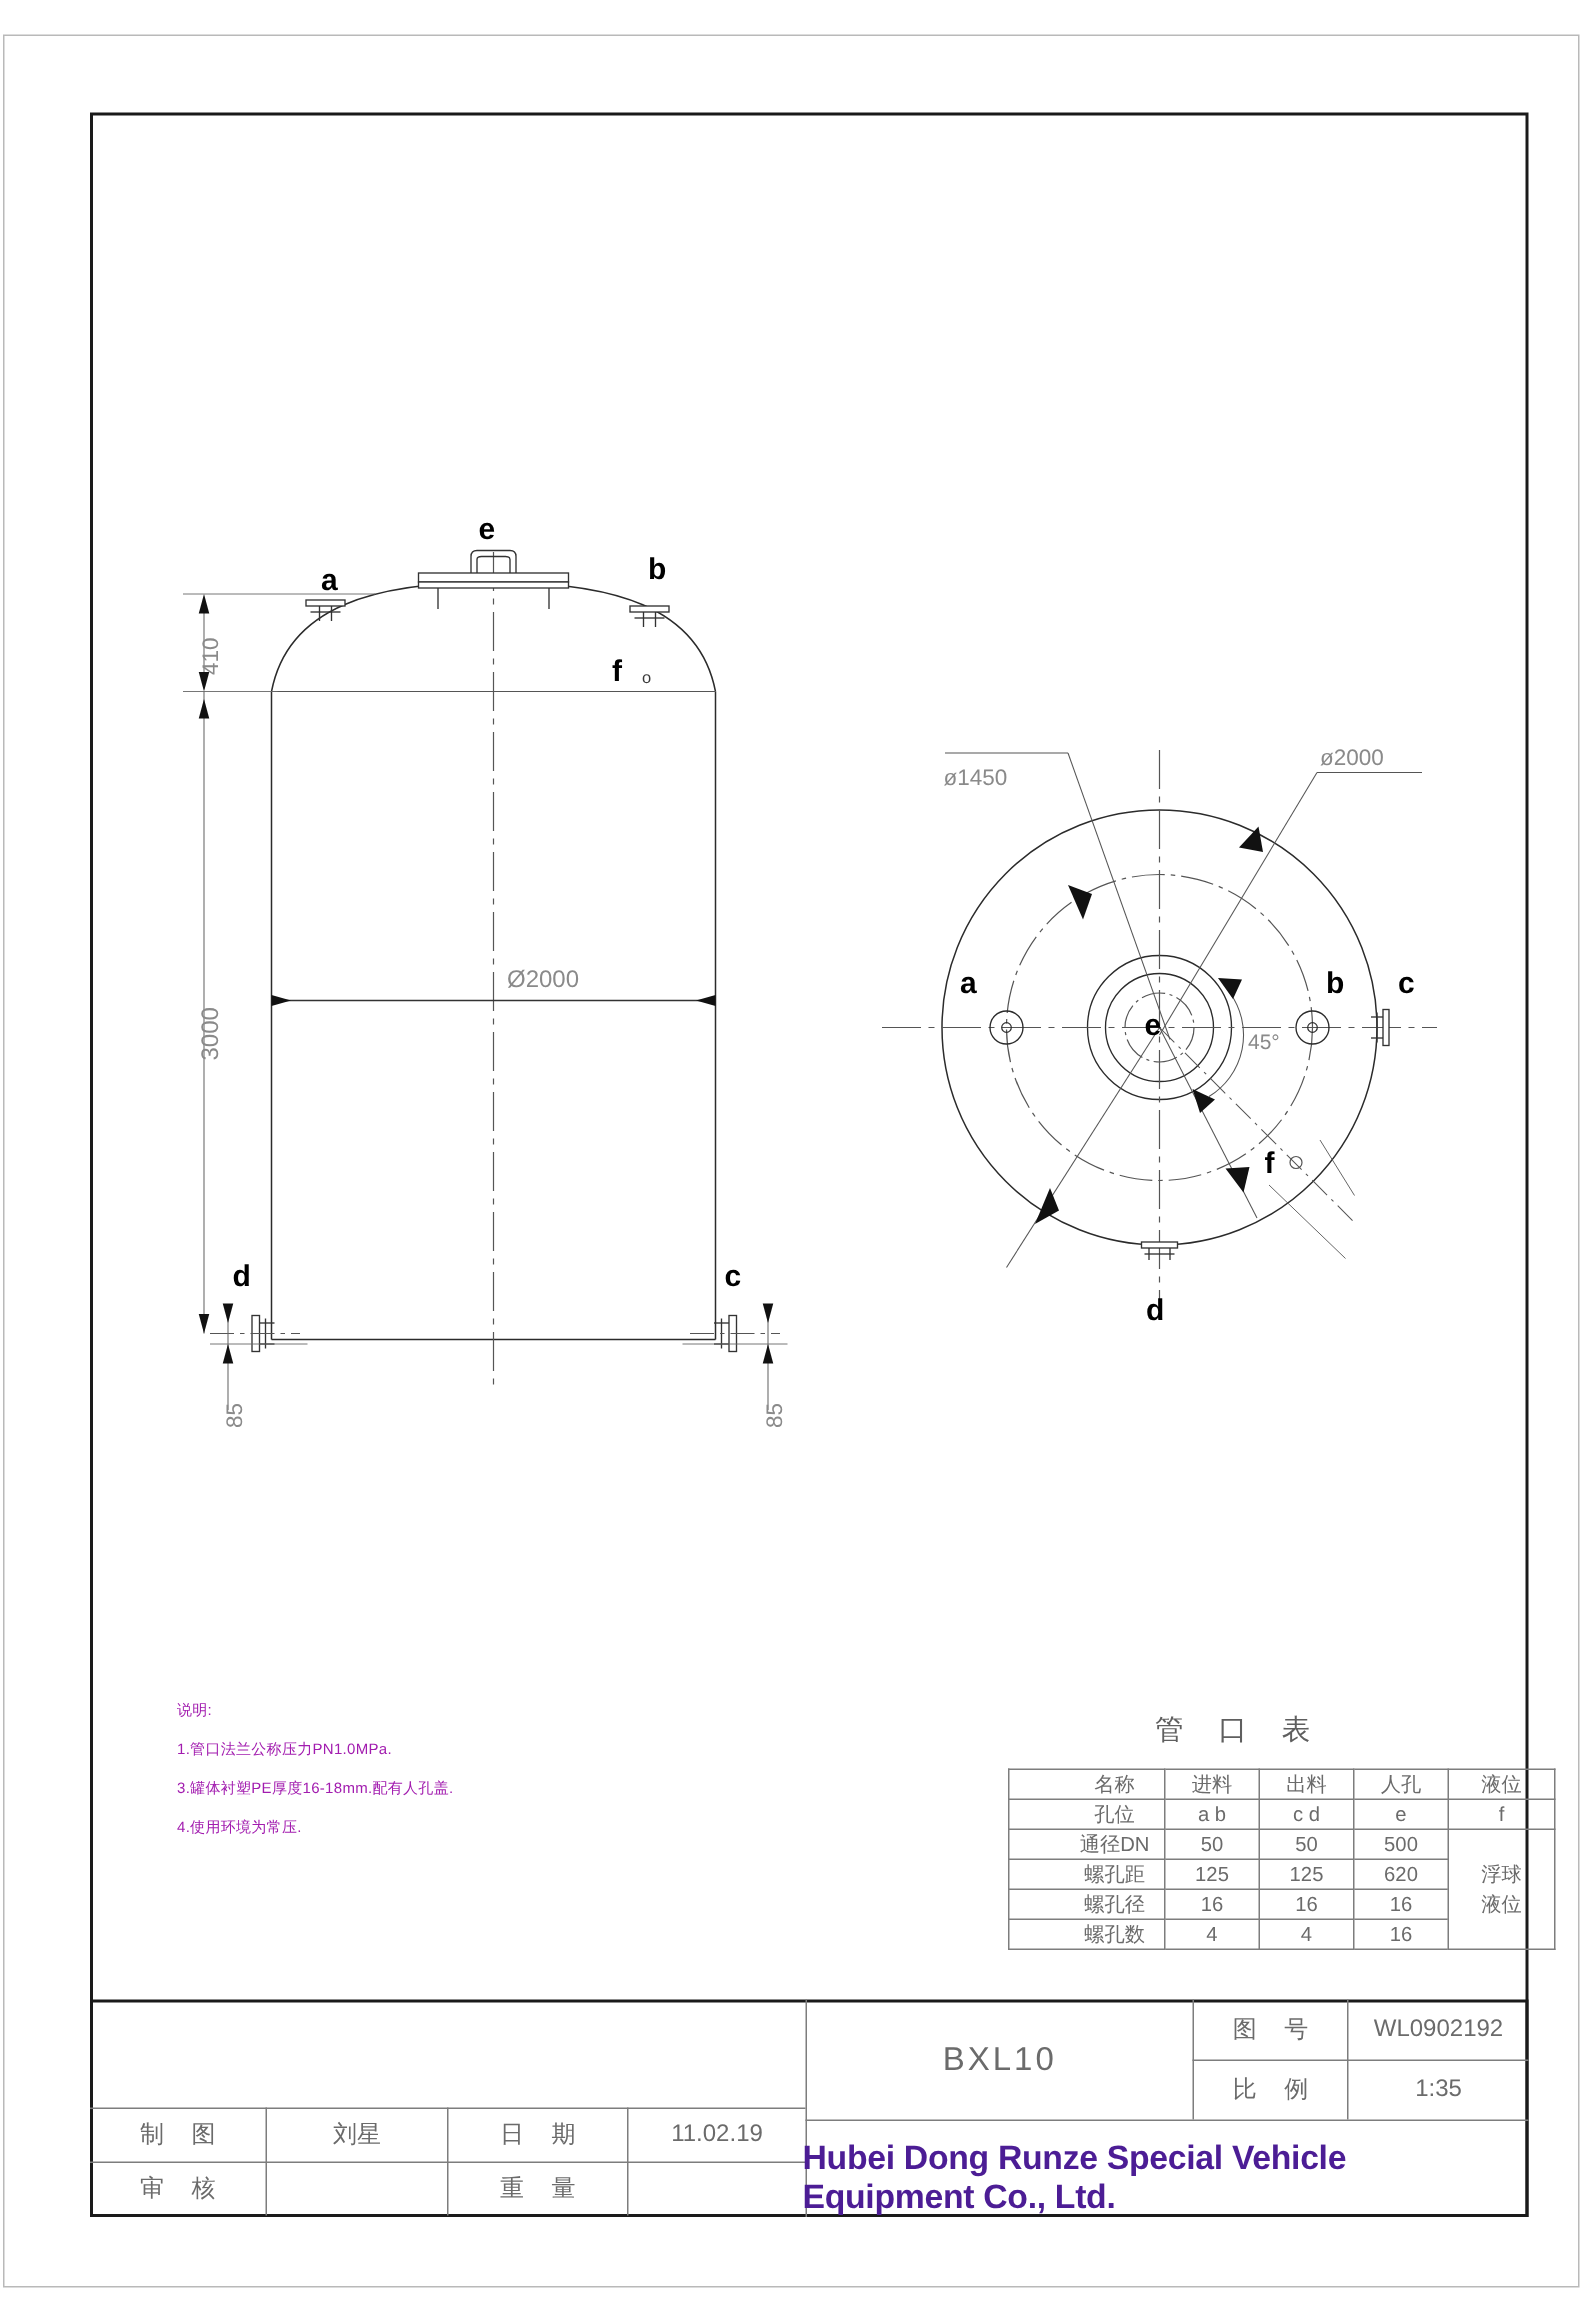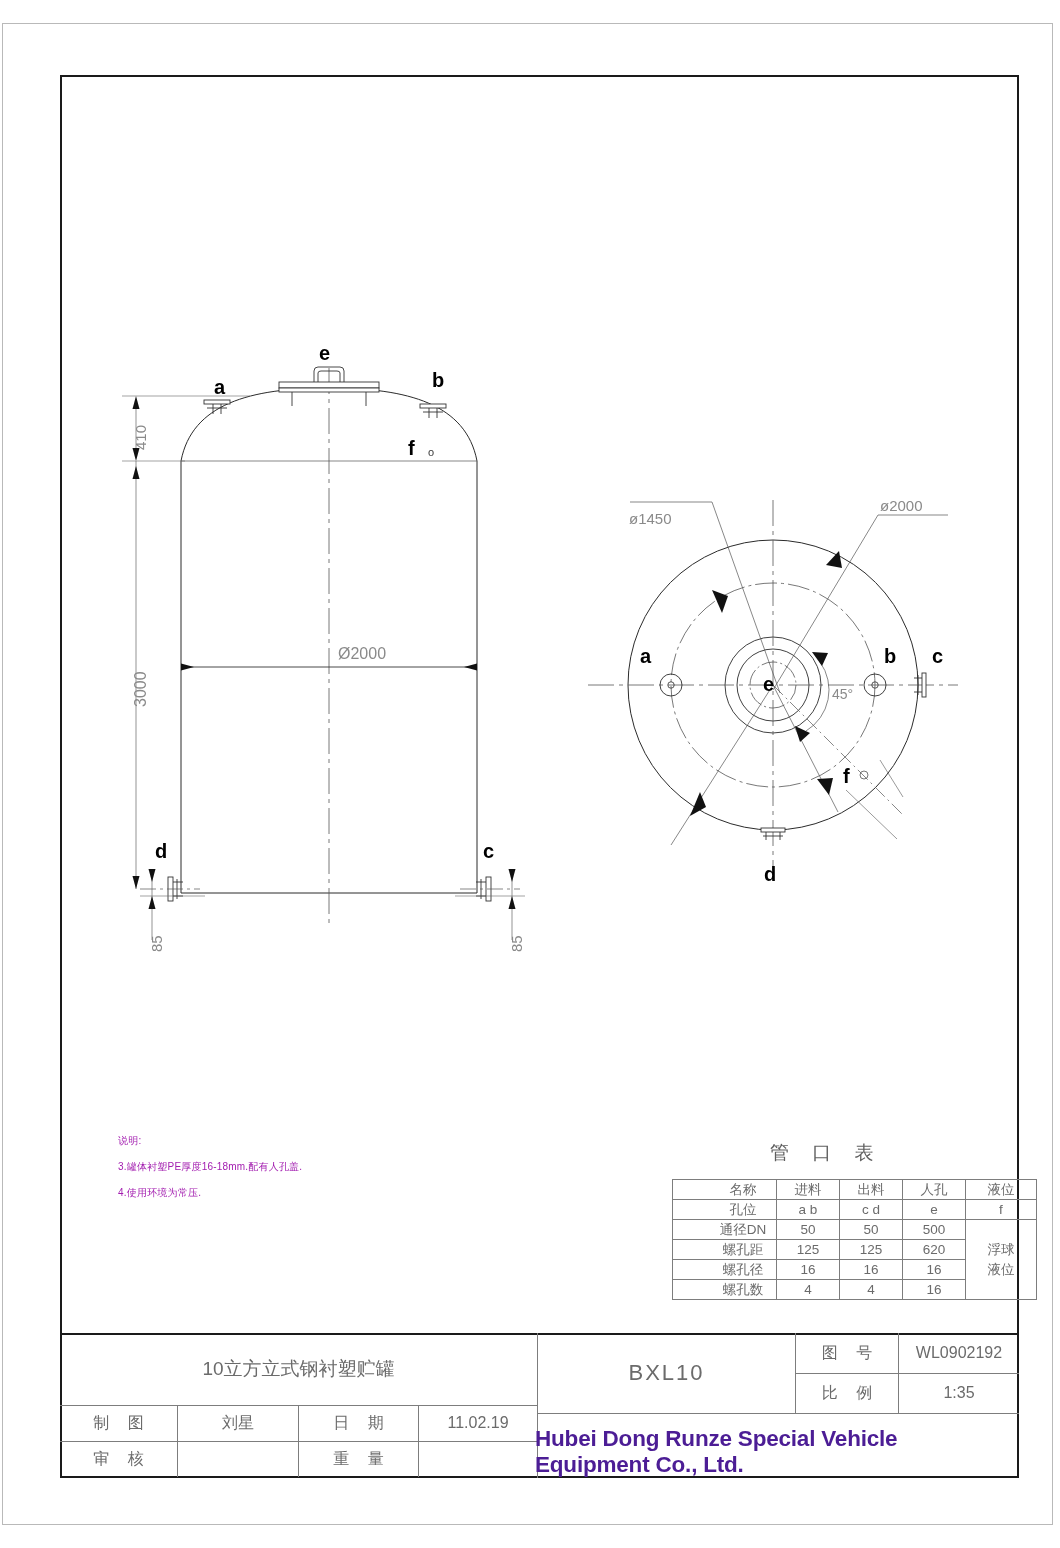--- a/index.html
+++ b/index.html
@@ -341,20 +341,21 @@
 
   <div class="nz-label" style="left:640px; top:645px;">a</div>
   <div class="nz-label" style="left:884px; top:645px;">b</div>
   <div class="nz-label" style="left:932px; top:645px;">c</div>
   <div class="nz-label" style="left:764px; top:863px;">d</div>
   <div class="nz-label" style="left:763px; top:673px;">e</div>
   <div class="nz-label" style="left:843px; top:765px;">f</div>
 
   <div class="note-block">
     <div>说明:</div>
+    <div>1.管口法兰公称压力PN1.0MPa.</div>
     <div>3.罐体衬塑PE厚度16-18mm.配有人孔盖.</div>
     <div>4.使用环境为常压.</div>
   </div>
 
   <div class="tbl-title">管 口 表</div>
 
   <table class="nozzle-table">
     <tbody>
       <tr>
         <td class="lbl">名称</td>
@@ -410,21 +411,20 @@
   <div class="tb-line" style="left:298px; top:1405px; width:1px; height:72px;"></div>
   <div class="tb-line" style="left:418px; top:1405px; width:1px; height:72px;"></div>
 
   <div class="tb-line" style="left:537px; top:1333px; width:1px; height:145px;"></div>
 
   <div class="tb-line" style="left:795px; top:1333px; width:1px; height:80px;"></div>
   <div class="tb-line" style="left:898px; top:1333px; width:1px; height:80px;"></div>
   <div class="tb-line" style="left:795px; top:1373px; width:224px; height:1px;"></div>
   <div class="tb-line" style="left:537px; top:1413px; width:482px; height:1px;"></div>
 
-  <div class="tb-cell" style="left:60px; top:1333px; width:477px; height:72px; font-size:19px;">10立方立式钢衬塑贮罐</div>
 
   <div class="tb-cell spaced" style="left:60px; top:1405px; width:117px; height:36px;">制 图</div>
   <div class="tb-cell" style="left:178px; top:1405px; width:120px; height:36px;">刘星</div>
   <div class="tb-cell spaced" style="left:299px; top:1405px; width:119px; height:36px;">日 期</div>
   <div class="tb-cell" style="left:419px; top:1405px; width:118px; height:36px;">11.02.19</div>
 
   <div class="tb-cell spaced" style="left:60px; top:1441px; width:117px; height:36px;">审 核</div>
   <div class="tb-cell" style="left:178px; top:1441px; width:120px; height:36px;"></div>
   <div class="tb-cell spaced" style="left:299px; top:1441px; width:119px; height:36px;">重 量</div>
   <div class="tb-cell" style="left:419px; top:1441px; width:118px; height:36px;"></div>

